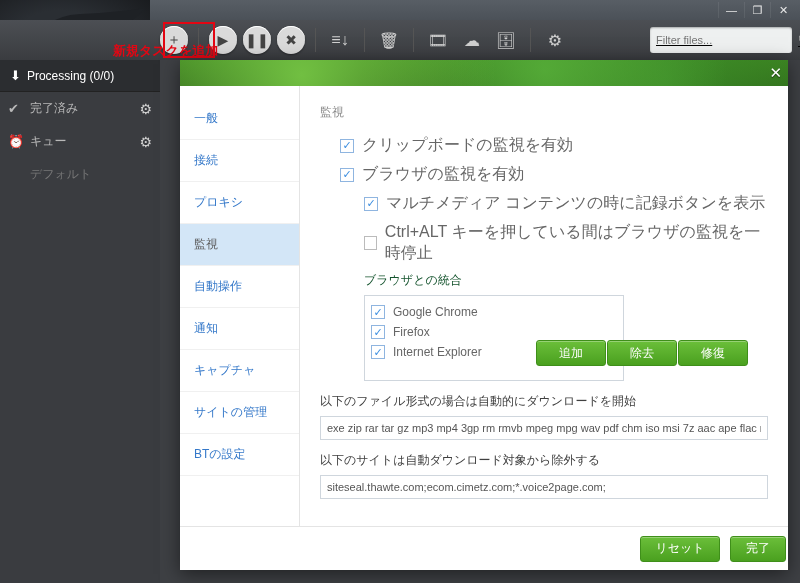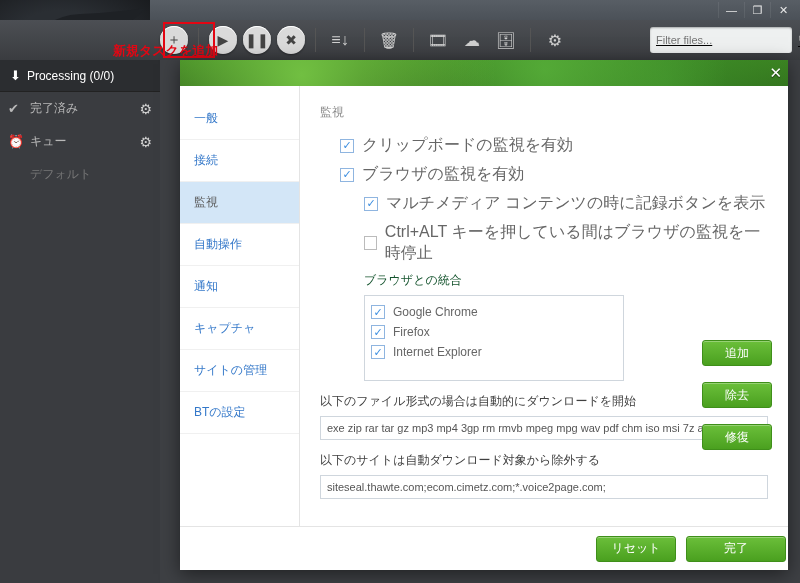--- a/index.html
+++ b/index.html
@@ -50,21 +50,21 @@
 .panel { flex:1; padding:18px 20px 10px; font-size:12px; color:#666; overflow:auto;}
 .section-title { color:#888; font-size:12px; margin-bottom:14px;}
 .chk-row { display:flex; align-items:center; gap:8px; margin:8px 0 8px 20px;}
 .chk-row.sub { margin-left:44px;}
 .chk { width:14px; height:14px; border:1px solid #8fb5e0; display:inline-flex; align-items:center; justify-content:center; color:#3a8de0; font-size:11px; cursor:pointer;}
 .chk.unchecked { color:transparent; border-color:#bbb;}
 .label-sub { font-size:16px; color:#666;}
 .subhead { margin:2px 0 6px 44px; color:#14532d;}
 .browser-box { margin-left:44px; width:260px; height:86px; border:1px solid #cfd6dd; padding:6px;}
 .browser-item { display:flex; align-items:center; gap:8px; padding:3px 0;}
-.side-btns { position:absolute; right:16px; top:254px; display:flex; flex-direction:column; gap:16px;}
+.side-btns { position:absolute; right:40px; top:254px; display:flex; flex-direction:row; gap:1px;}
 .gbtn { width:70px; height:26px; background:linear-gradient(#6bbf3a,#4aa01f); border:1px solid #3f8f1a; border-radius:3px; color:#fff; font-size:12px; display:flex; align-items:center; justify-content:center; cursor:pointer; box-shadow:0 1px 0 rgba(255,255,255,.3) inset;}
 .field-label { margin:12px 0 6px 0; color:#404040;}
 .txt-input { width:100%; border:1px solid #cfd6dd; padding:5px 6px; font-size:11px; color:#555;}
 
 .modal-footer { height:44px; border-top:1px solid #e4e4e4; display:flex; justify-content:flex-end; align-items:center; gap:10px; padding:0 2px;}
 
 
 .arrow { position:absolute; left:536px; top:70px; pointer-events:none;}
 </style>
 </head>
@@ -143,20 +143,21 @@
 </div>
 
 <div class="modal">
   <div class="modal-header">
     <span class="x">✕</span>
   </div>
   <div class="modal-body">
     <div class="settings-tabs">
       <div class="tab">一般</div>
       <div class="tab">接続</div>
+      <div class="tab">プロキシ</div>
       <div class="tab active">監視</div>
       <div class="tab">自動操作</div>
       <div class="tab">通知</div>
       <div class="tab">キャプチャ</div>
       <div class="tab">サイトの管理</div>
       <div class="tab">BTの設定</div>
     </div>
     <div class="panel" style="position:relative">
       <div class="section-title">監視</div>
 
@@ -201,15 +202,15 @@
 
       <div class="field-label">以下のファイル形式の場合は自動的にダウンロードを開始</div>
       <input class="txt-input" value="exe zip rar tar gz mp3 mp4 3gp rm rmvb mpeg mpg wav pdf chm iso msi 7z aac ape flac mkv mov torrent apk pptx ts swf" style="">
 
       <div class="field-label">以下のサイトは自動ダウンロード対象から除外する</div>
       <input class="txt-input" value="siteseal.thawte.com;ecom.cimetz.com;*.voice2page.com;" style="">
     </div>
   </div>
   <div class="modal-footer">
     <div class="gbtn" style="width:80px">リセット</div>
-    <div class="gbtn" style="width:100px">完了</div>
+    <div class="gbtn" style="width:56px">完了</div>
   </div>
 </div>
 
 </body></html>

